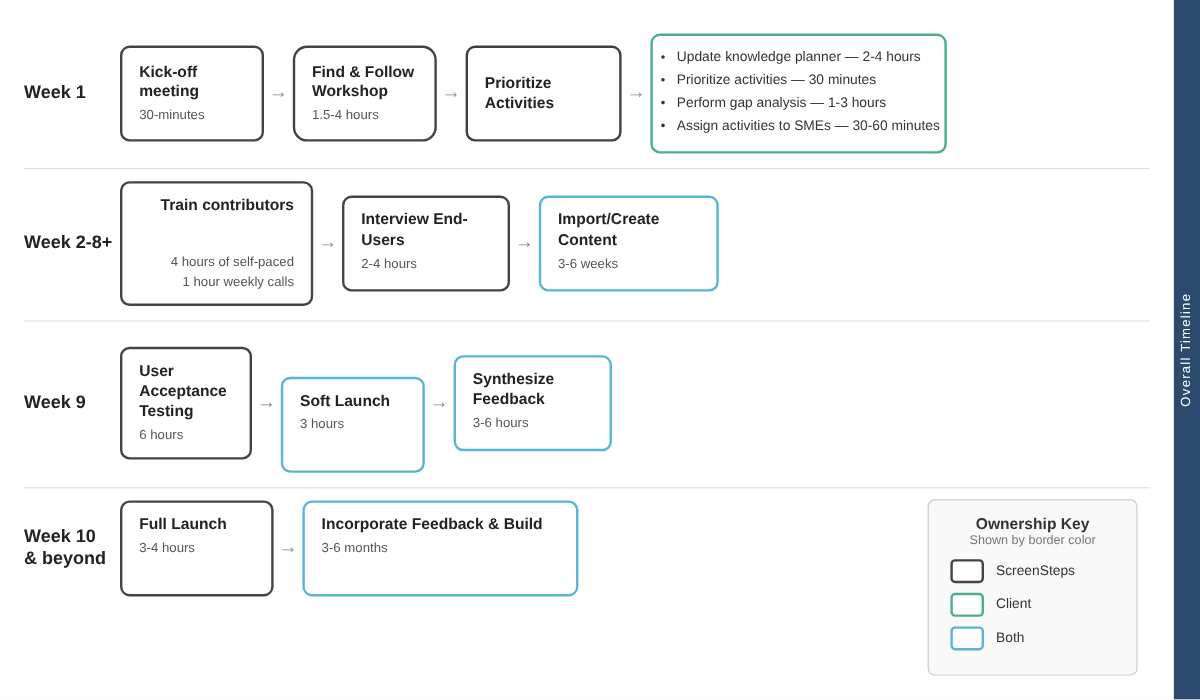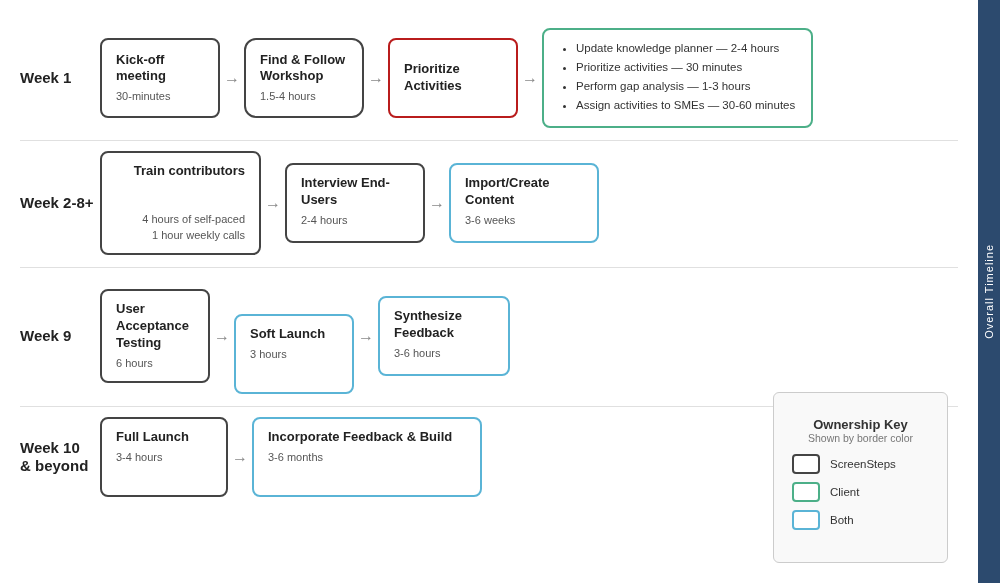--- a/index.html
+++ b/index.html
@@ -64,39 +64,39 @@
     }
     .box-sub {
       font-size: 11px;
       color: #555;
       margin-top: 4px;
       line-height: 1.4;
     }
 
     
     .border-dark { border: 2px solid #444; }
-    .border-green { border: 2px solid #b91c1c; }
+    .border-green { border: 2px solid #404040; }
     .border-blue { border: 2px solid #5ab4d6; }
 
     
     .arrow {
       width: 24px;
       flex-shrink: 0;
       display: flex;
       align-items: center;
       justify-content: center;
       font-size: 16px;
       color: #888;
     }
 
     
     .bullet-box {
       border: 2px solid #4caf88;
       border-radius: 8px;
-      padding: 10px 16px;
+      padding: 10px 4px;
       background: #fff;
       min-width: 230px;
     }
     .bullet-box ul {
       list-style: disc;
       padding-left: 16px;
     }
     .bullet-box ul li {
       font-size: 11.5px;
       color: #333;
@@ -109,21 +109,21 @@
     .row1 .box { height: 80px; display: flex; flex-direction: column; justify-content: center; }
 
     
     .ownership-key {
       position: absolute;
       right: 30px;
       bottom: 20px;
       border: 1.5px solid #ccc;
       border-radius: 6px;
       background: #f9f9f9;
-      padding: 24px 18px;
+      padding: 12px 18px;
       width: 175px;
     }
     .key-title {
       font-size: 13px;
       font-weight: bold;
       color: #333;
       text-align: center;
     }
     .key-subtitle {
       font-size: 10.5px;

